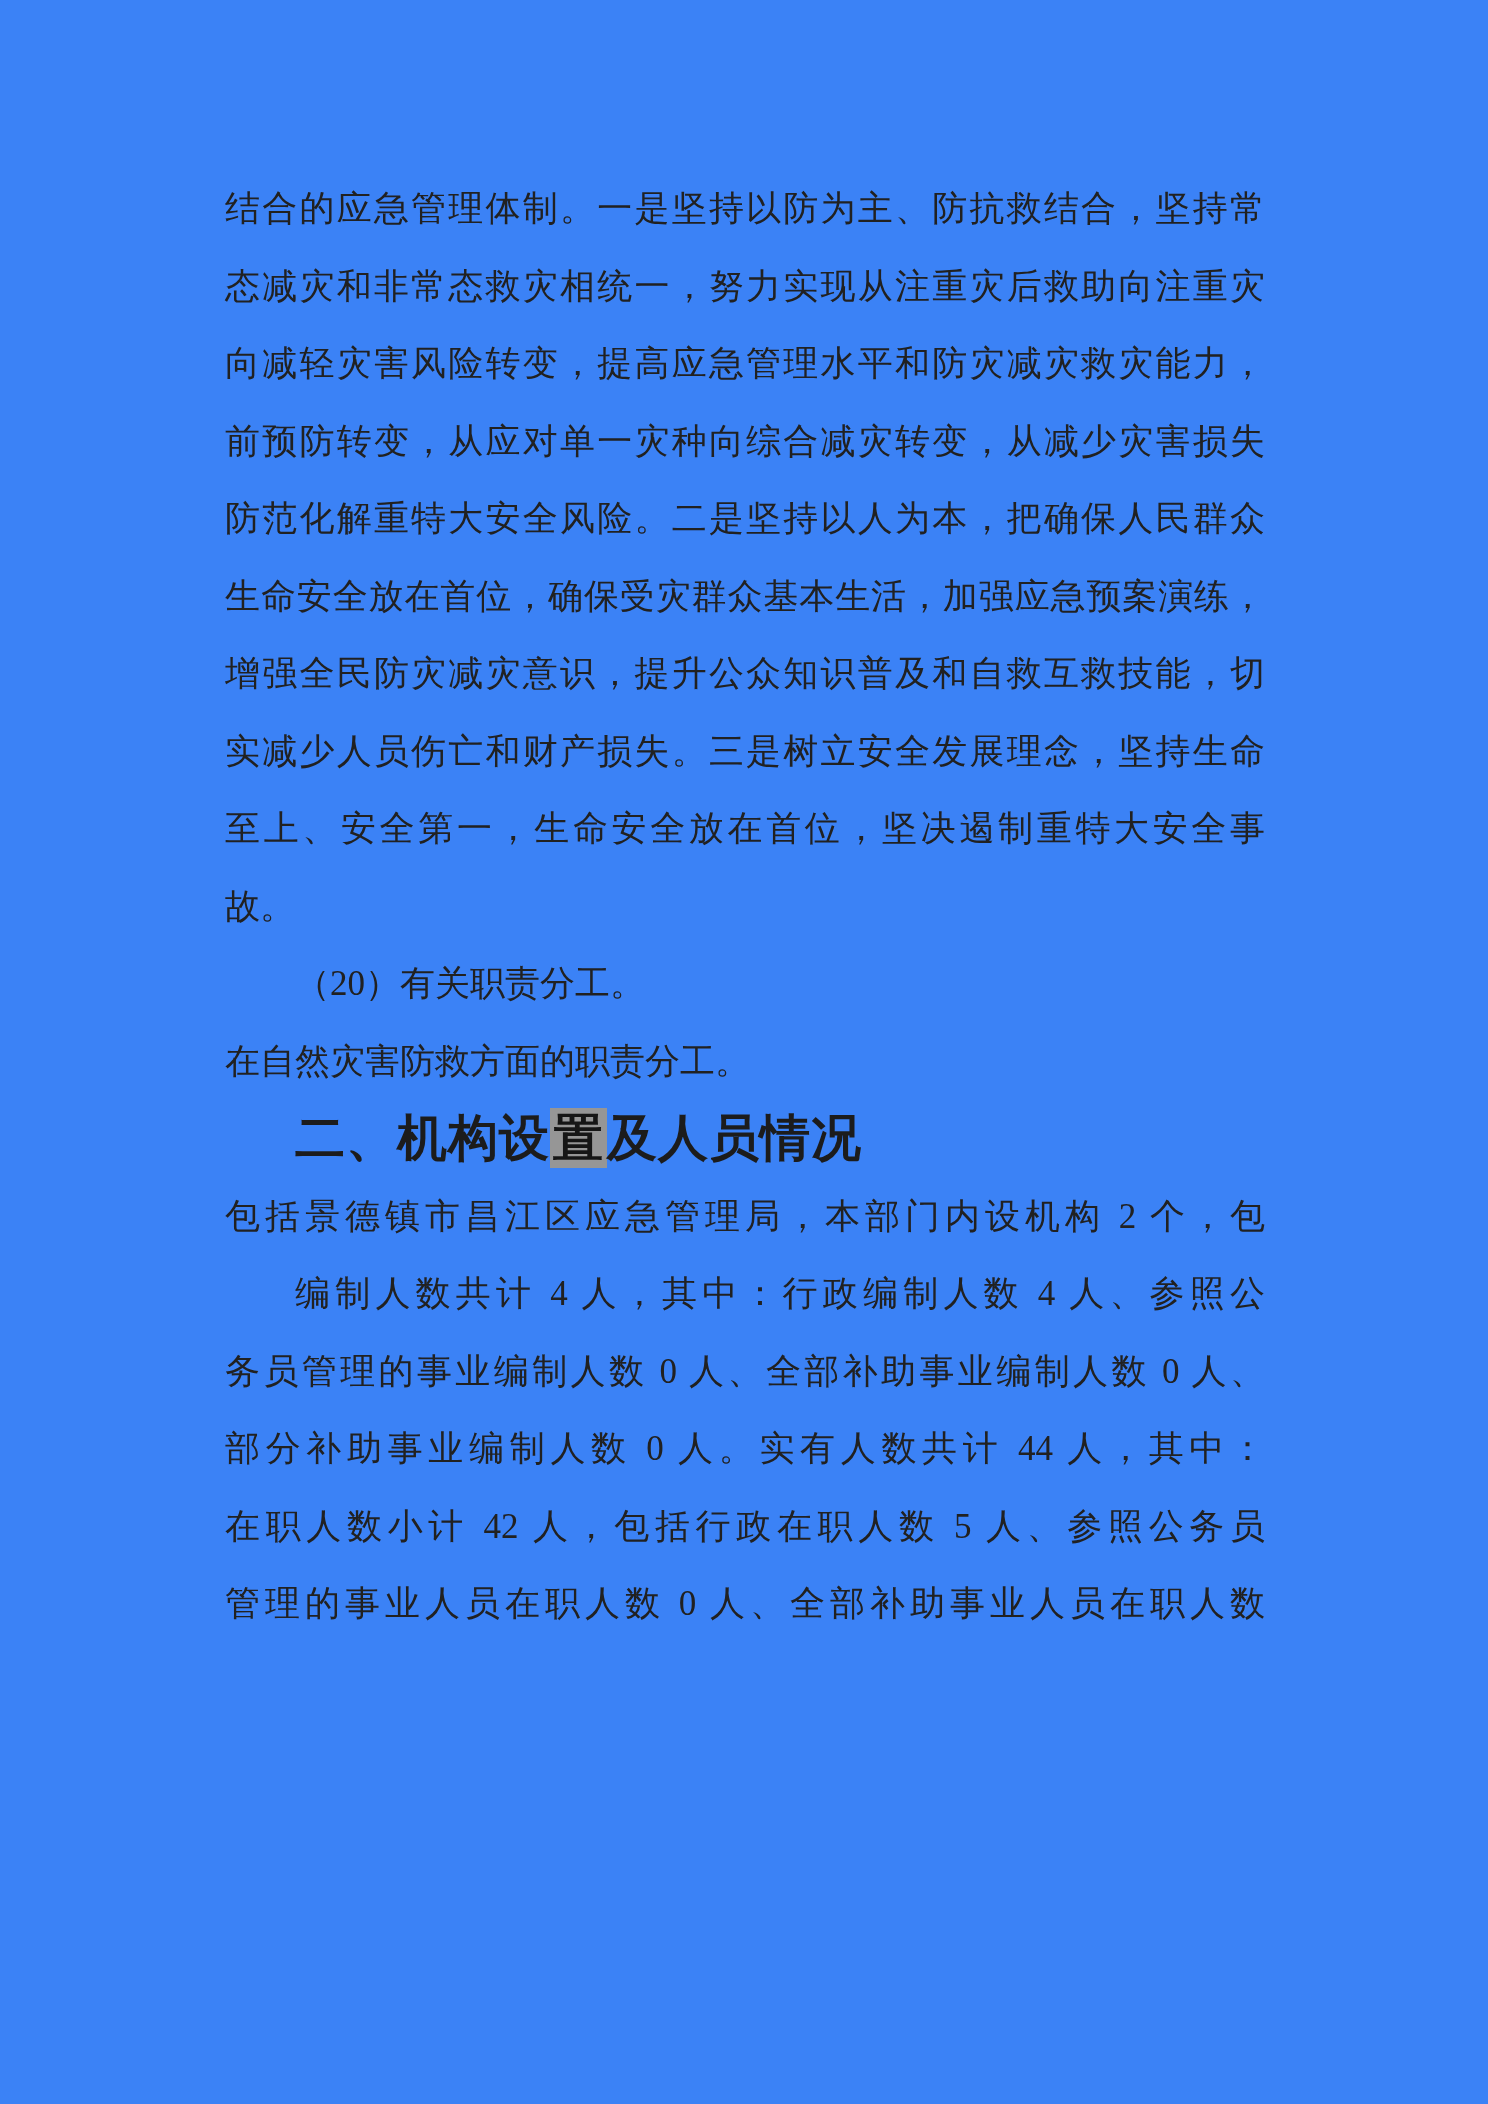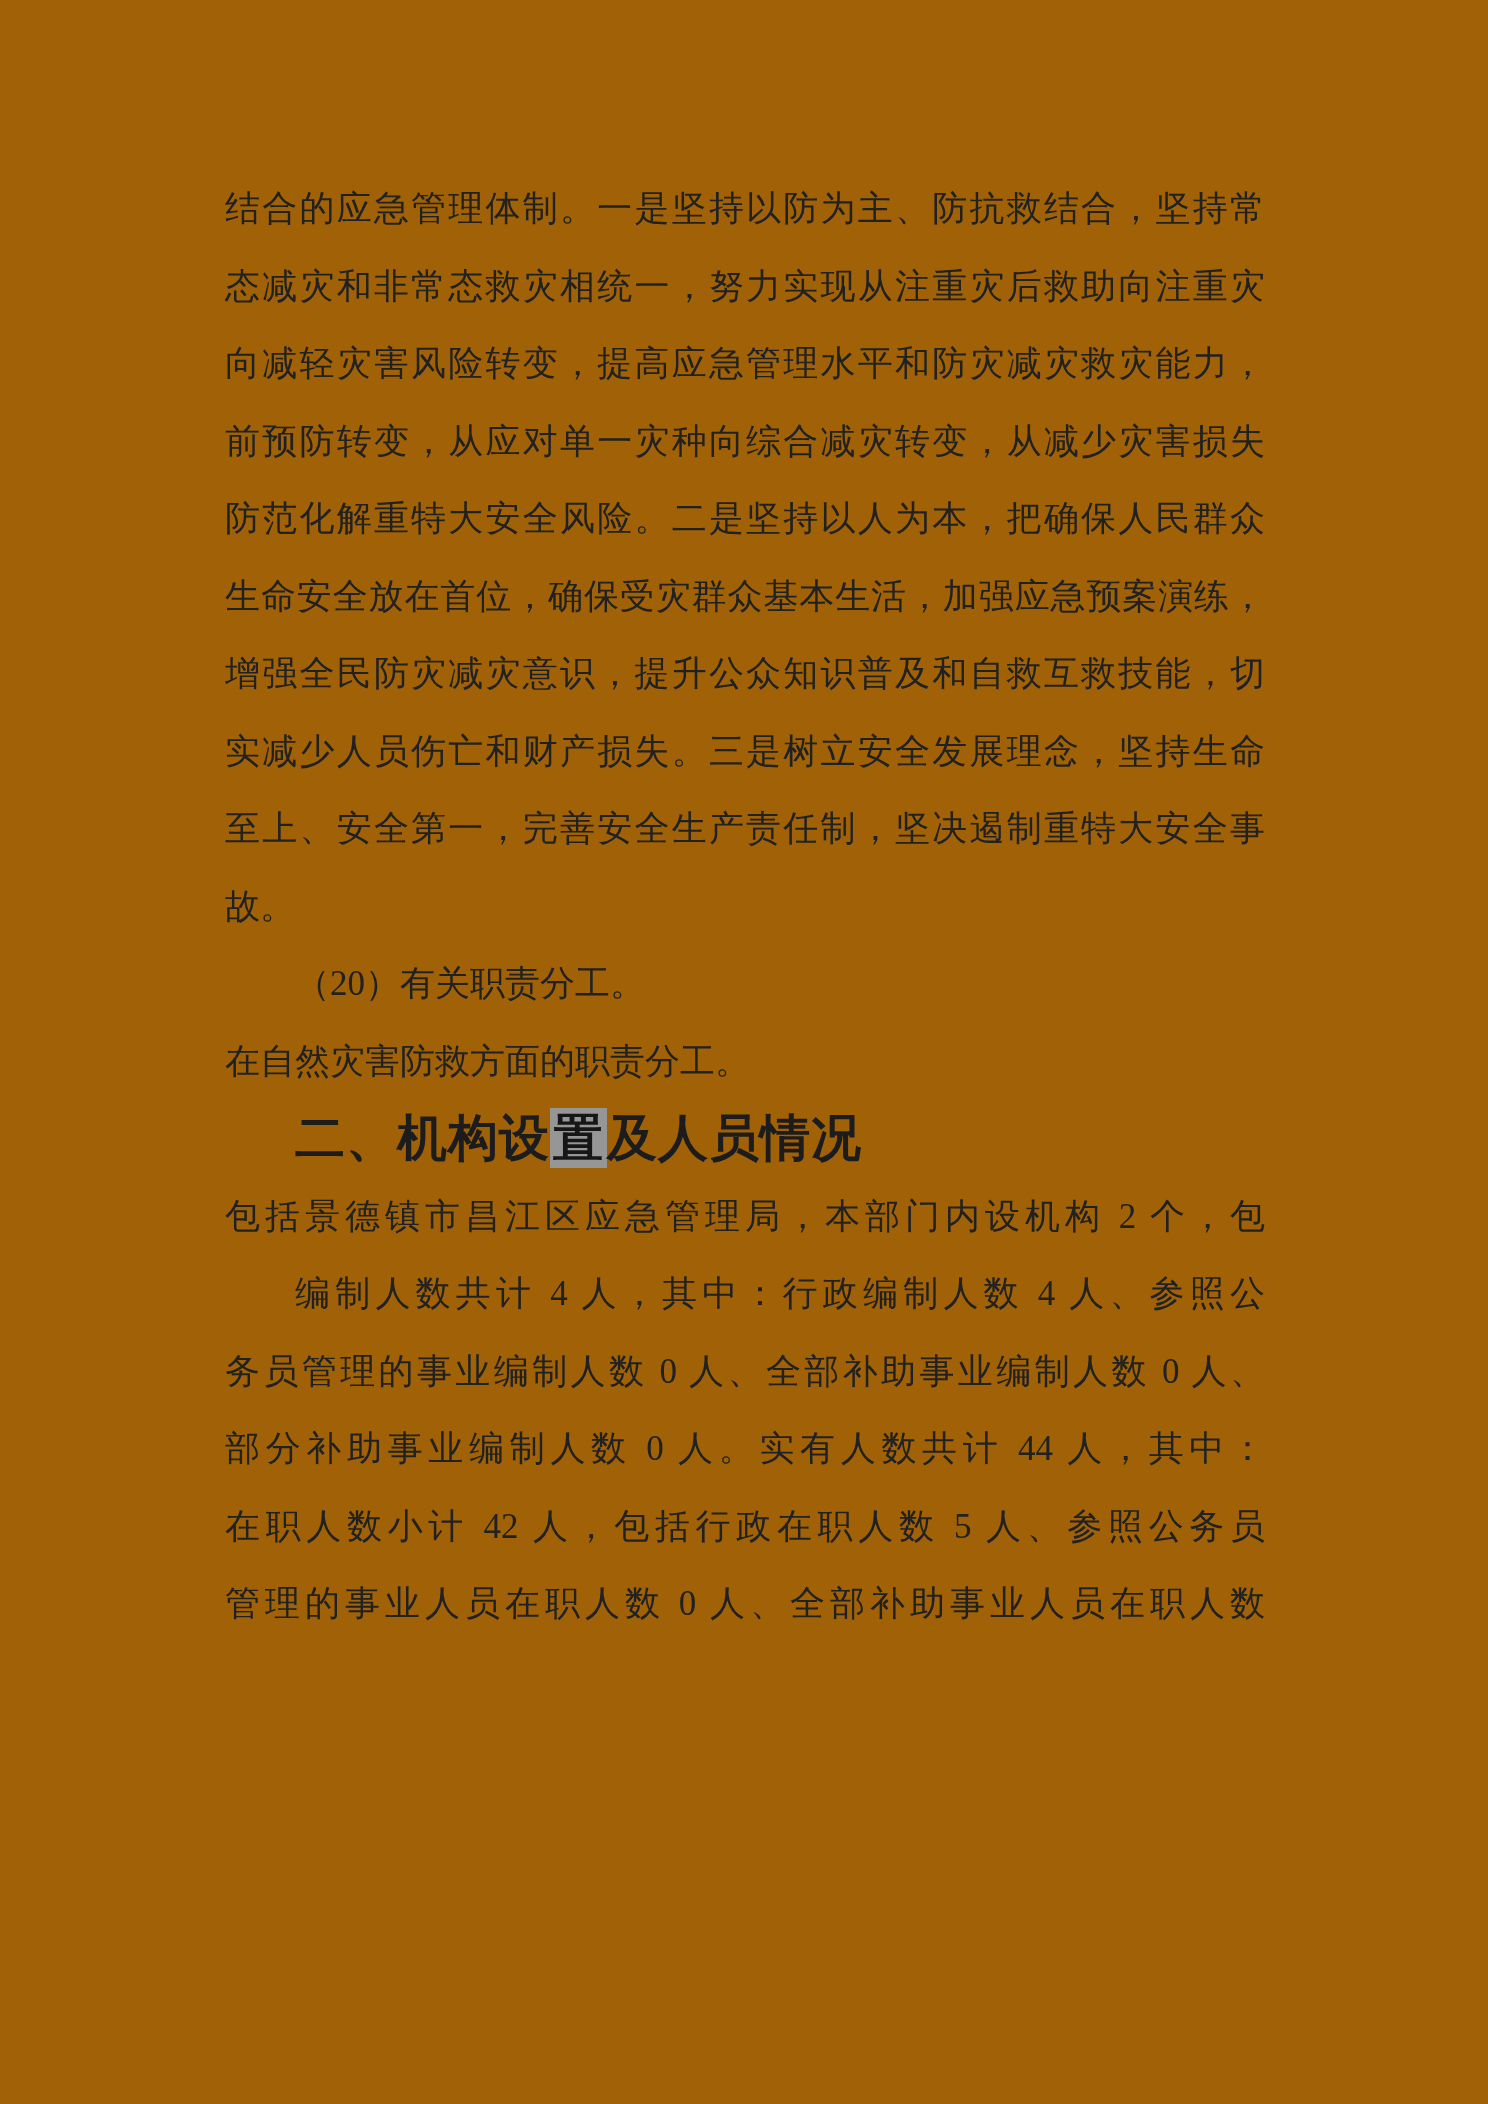--- a/index.html
+++ b/index.html
@@ -5,21 +5,21 @@
   html, body {
     margin: 0;
     padding: 0;
     background: #ffffff;
   }
   .page {
     position: relative;
     box-sizing: border-box;
     width: 1488px;
     height: 2104px;
-    background: #a16207;
+    background: #3b82f6;
     padding: 170px 223px 0 225px;
     font-family: "Liberation Serif", "DejaVu Serif", serif;
     font-size: 35px;
     color: #212121;
     overflow: hidden;
   }
   .l {
     line-height: 77.5px;
     height: 77.5px;
     text-align: left;
@@ -49,21 +49,21 @@
 
 <div class="page">
   <div class="l just">结合的应急管理体制。一是坚持以防为主、防抗救结合，坚持常</div>
   <div class="l just">态减灾和非常态救灾相统一，努力实现从注重灾后救助向注重灾</div>
   <div class="l just">向减轻灾害风险转变，提高应急管理水平和防灾减灾救灾能力，</div>
   <div class="l just">前预防转变，从应对单一灾种向综合减灾转变，从减少灾害损失</div>
   <div class="l just">防范化解重特大安全风险。二是坚持以人为本，把确保人民群众</div>
   <div class="l just">生命安全放在首位，确保受灾群众基本生活，加强应急预案演练，</div>
   <div class="l just">增强全民防灾减灾意识，提升公众知识普及和自救互救技能，切</div>
   <div class="l just">实减少人员伤亡和财产损失。三是树立安全发展理念，坚持生命</div>
-  <div class="l just">至上、安全第一，完善安全生产责任制，坚决遏制重特大安全事</div>
+  <div class="l just">至上、安全第一，生命安全放在首位，坚决遏制重特大安全事</div>
   <div class="l">故。</div>
   <div class="l ind">（20）有关职责分工。</div>
   <div class="l">在自然灾害防救方面的职责分工。</div>
 
   <div class="l ind heading"><span>二、机构设</span><span class="hl">置</span><span>及人员情况</span></div>
 
   <div class="l just">包括景德镇市昌江区应急管理局，本部门内设机构 2 个，包</div>
   <div class="l ind just">编制人数共计 4 人，其中：行政编制人数 4 人、参照公</div>
   <div class="l just">务员管理的事业编制人数 0 人、全部补助事业编制人数 0 人、</div>
   <div class="l just">部分补助事业编制人数 0 人。实有人数共计 44 人，其中：</div>

